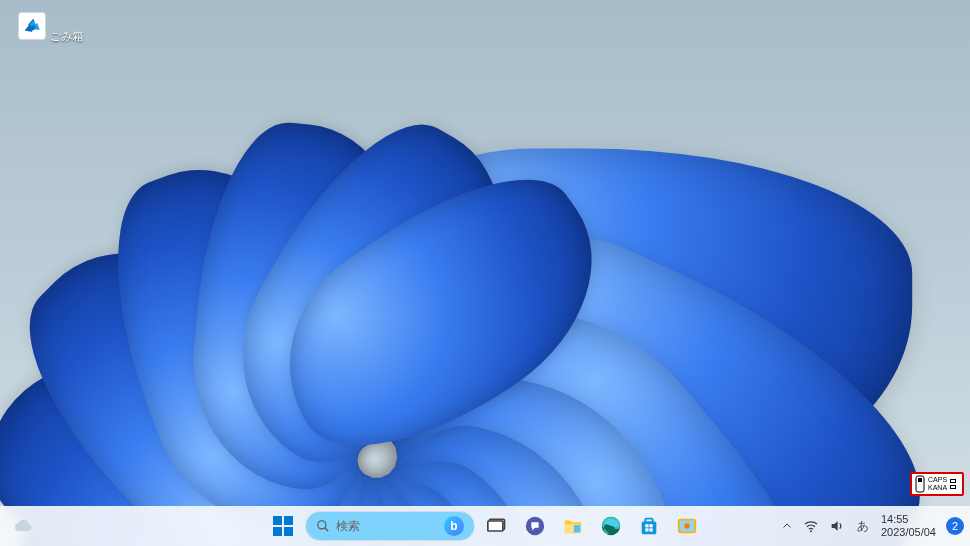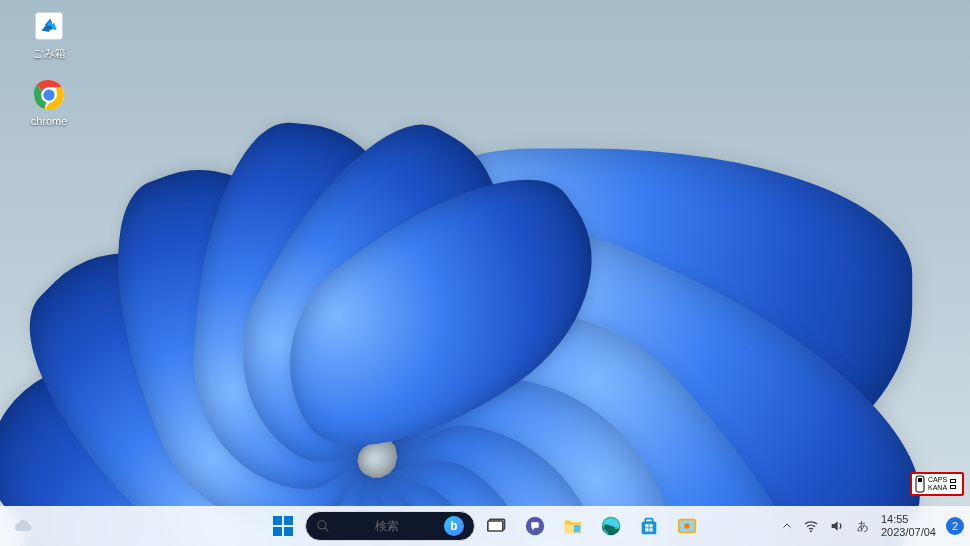--- a/index.html
+++ b/index.html
@@ -40,22 +40,22 @@
 
   
   .desktop-icons {
     position: absolute;
     top: 8px;
     left: 14px;
     width: 70px;
   }
   .dicon {
     display: flex;
-    flex-direction: column;
-    align-items: center;
+    flex-direction: row;
+    align-items: flex-end;
     margin-bottom: 16px;
     cursor: pointer;
   }
   .dicon svg { width: 36px; height: 36px; }
   .dicon .label {
     color: #fff;
     font-size: 11px;
     text-shadow: 0 1px 2px rgba(0,0,0,0.7);
     margin-top: 2px;
     text-align: center;
@@ -107,27 +107,26 @@
     align-items: center;
     justify-content: center;
     border-radius: 4px;
     cursor: pointer;
   }
   .searchbox {
     display: flex;
     align-items: center;
     width: 170px;
     height: 30px;
-    background: #0f172a;
+    background: #7dd3fc;
     border: 1px solid #d8dde2;
     border-radius: 15px;
     padding: 0 10px;
     gap: 6px;
     cursor: text;
-    text-align: center;
   }
   .searchbox .sicon { color: #555; }
   .searchbox .splh {
     font-size: 12px;
     color: #666;
     flex: 1;
   }
   .searchbox .bing {
     width: 20px; height: 20px;
     border-radius: 50%;
@@ -214,31 +213,20 @@
 <div class="desktop-icons">
   <div class="dicon">
     <svg viewBox="0 0 48 48">
       <rect x="6" y="6" width="36" height="36" rx="4" fill="#fff" stroke="#c6d6e0"></rect>
       <path d="M24 14 L18 24 L21 24 L21 30 L27 30 L27 24 L30 24 Z" fill="#1180d4" transform="rotate(10 24 24)"></path>
       <path d="M24 14 L18 24 L21 24 L21 30 L27 30 L27 24 L30 24 Z" fill="#1aa3f0" transform="rotate(130 24 24) scale(0.9)"></path>
       <path d="M24 14 L18 24 L21 24 L21 30 L27 30 L27 24 L30 24 Z" fill="#0b6db4" transform="rotate(250 24 24) scale(0.9)"></path>
     </svg>
     <span class="label">ごみ箱</span>
   </div>
-  <div class="dicon">
-    <svg viewBox="0 0 48 48">
-      <circle cx="24" cy="24" r="20" fill="#fff"></circle>
-      <path d="M24 4 A20 20 0 0 1 41.3 14 L24 14 A10 10 0 0 0 15.3 19 L7.6 10.3 A20 20 0 0 1 24 4" fill="#ea4335"></path>
-      <path d="M44 24 A20 20 0 0 1 18 43.1 L27.7 30.8 A10 10 0 0 0 34 24 L34 14 L41.3 14 A20 20 0 0 1 44 24" fill="#fbbc05"></path>
-      <path d="M4 24 A20 20 0 0 1 7.6 10.3 L15.3 19 A10 10 0 0 0 20.3 33.2 L18 43.1 A20 20 0 0 1 4 24" fill="#34a853"></path>
-      <circle cx="24" cy="24" r="9" fill="#4285f4"></circle>
-      <circle cx="24" cy="24" r="9" fill="none" stroke="#fff" stroke-width="3"></circle>
-    </svg>
-    <span class="label">chrome</span>
-  </div>
 </div>
 
 <div class="caps-kana">
   <svg width="10" height="18" viewBox="0 0 10 18">
     <rect x="1" y="1" width="8" height="16" rx="2" fill="none" stroke="#000"></rect>
     <rect x="3" y="3" width="4" height="4" fill="#000"></rect>
   </svg>
   <div class="kcol">
     <span>CAPS</span>
     <span>KANA</span>
@@ -341,17 +329,17 @@
     </div>
     <div class="ticon">
       <svg width="16" height="16" viewBox="0 0 24 24">
         <path d="M4 9 h4 l5-4 v14 l-5-4 H4 Z" fill="currentColor"></path>
         <path d="M16 8 a6 6 0 0 1 0 8" fill="none" stroke="currentColor" stroke-width="2"></path>
       </svg>
     </div>
     <div class="ime">あ</div>
     <div class="clock">
       <div>14:55</div>
-      <div>2023/07/04</div>
+      <div>2023/05/04</div>
     </div>
     <div class="notif">2</div>
   </div>
 </div>
 
 </body></html>

